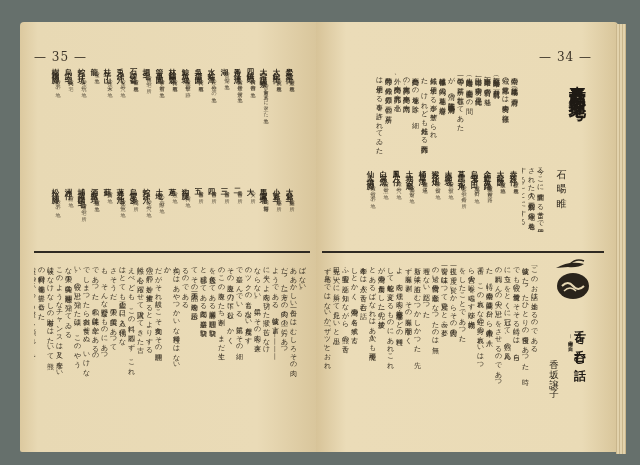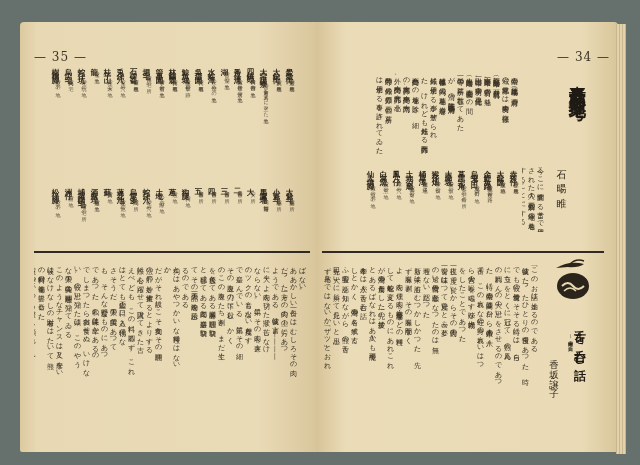--- a/index.html
+++ b/index.html
@@ -217,21 +217,21 @@
         <div>な天下の美味の調理法を知つてゐる</div>
         <div>このようなチャンスは又と来ない</div>
         <div>彼はなけなしの財布をはたいて熊</div>
         <div>の材料の準備を妻に命じた。</div>
         <div>彼は妻のいつも澄まし顔され、そ</div>
       </div>
   </div>
 
   <div class="page right">
     <div class="edges"></div>
-    <div class="pagenum" style="right:8px;top:28px;">— 34 —</div>
+    <div class="pagenum" style="right:26px;top:28px;">— 34 —</div>
 
     <div class="title" style="right:28px;top:50px;font-size:17px;letter-spacing:3px;height:160px;">臺南郊外塚地考</div>
     <div class="author" style="right:50px;top:140px;font-size:10px;letter-spacing:14px;">石暘睢</div>
     <div class="col" style="right:74px;top:140px;width:22px;height:70px;">今ここに調査せる昔まで使用された人々の三五個所の塚地の地名を擧説することにする。</div>
 
     <div class="col" id="right-main" style="right:100px;top:50px;width:172px;height:90px;">
         <div>臺南の塚地（墓場）は臺灣府</div>
         <div>城の東北部には東安坊の龍仔頂</div>
         <div>（龍船窪附近一帶）、西村坊北坊</div>
         <div>事官附近一帶）、右營坊の魁斗</div>

